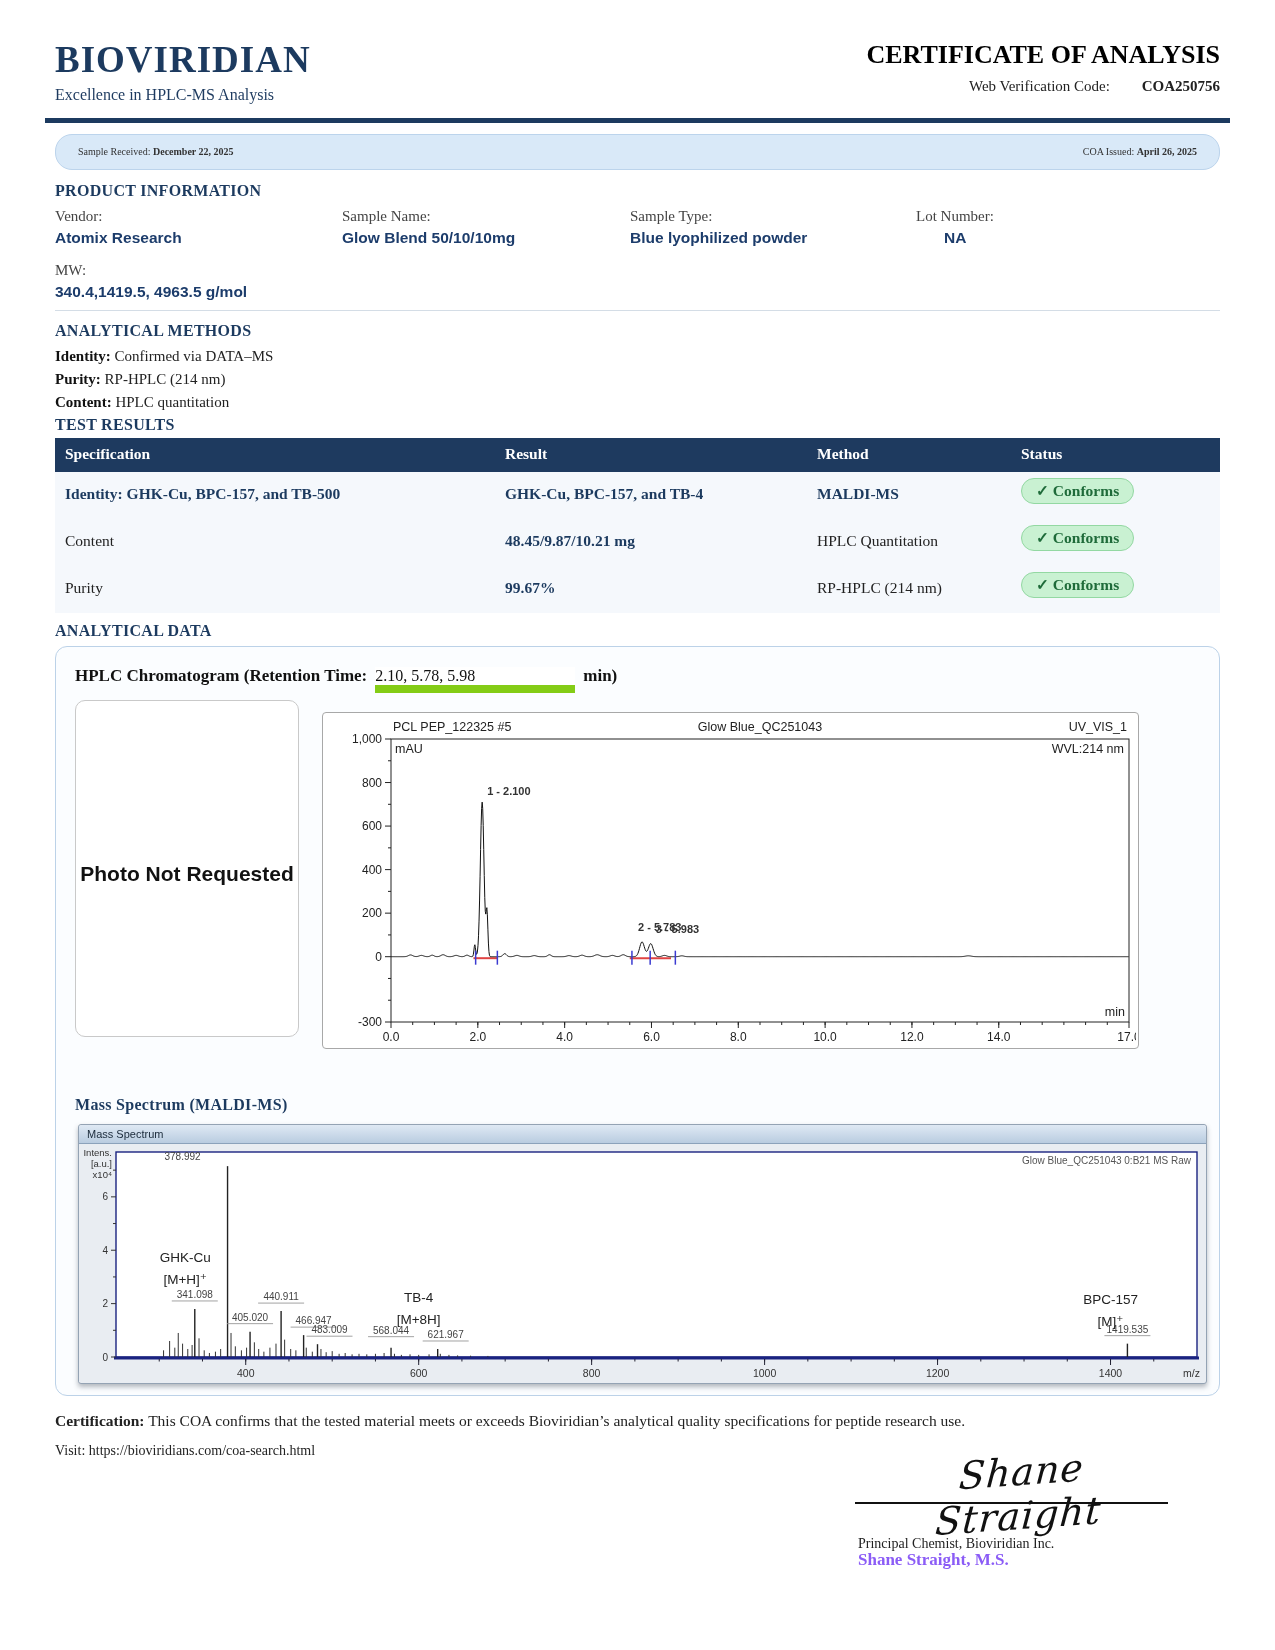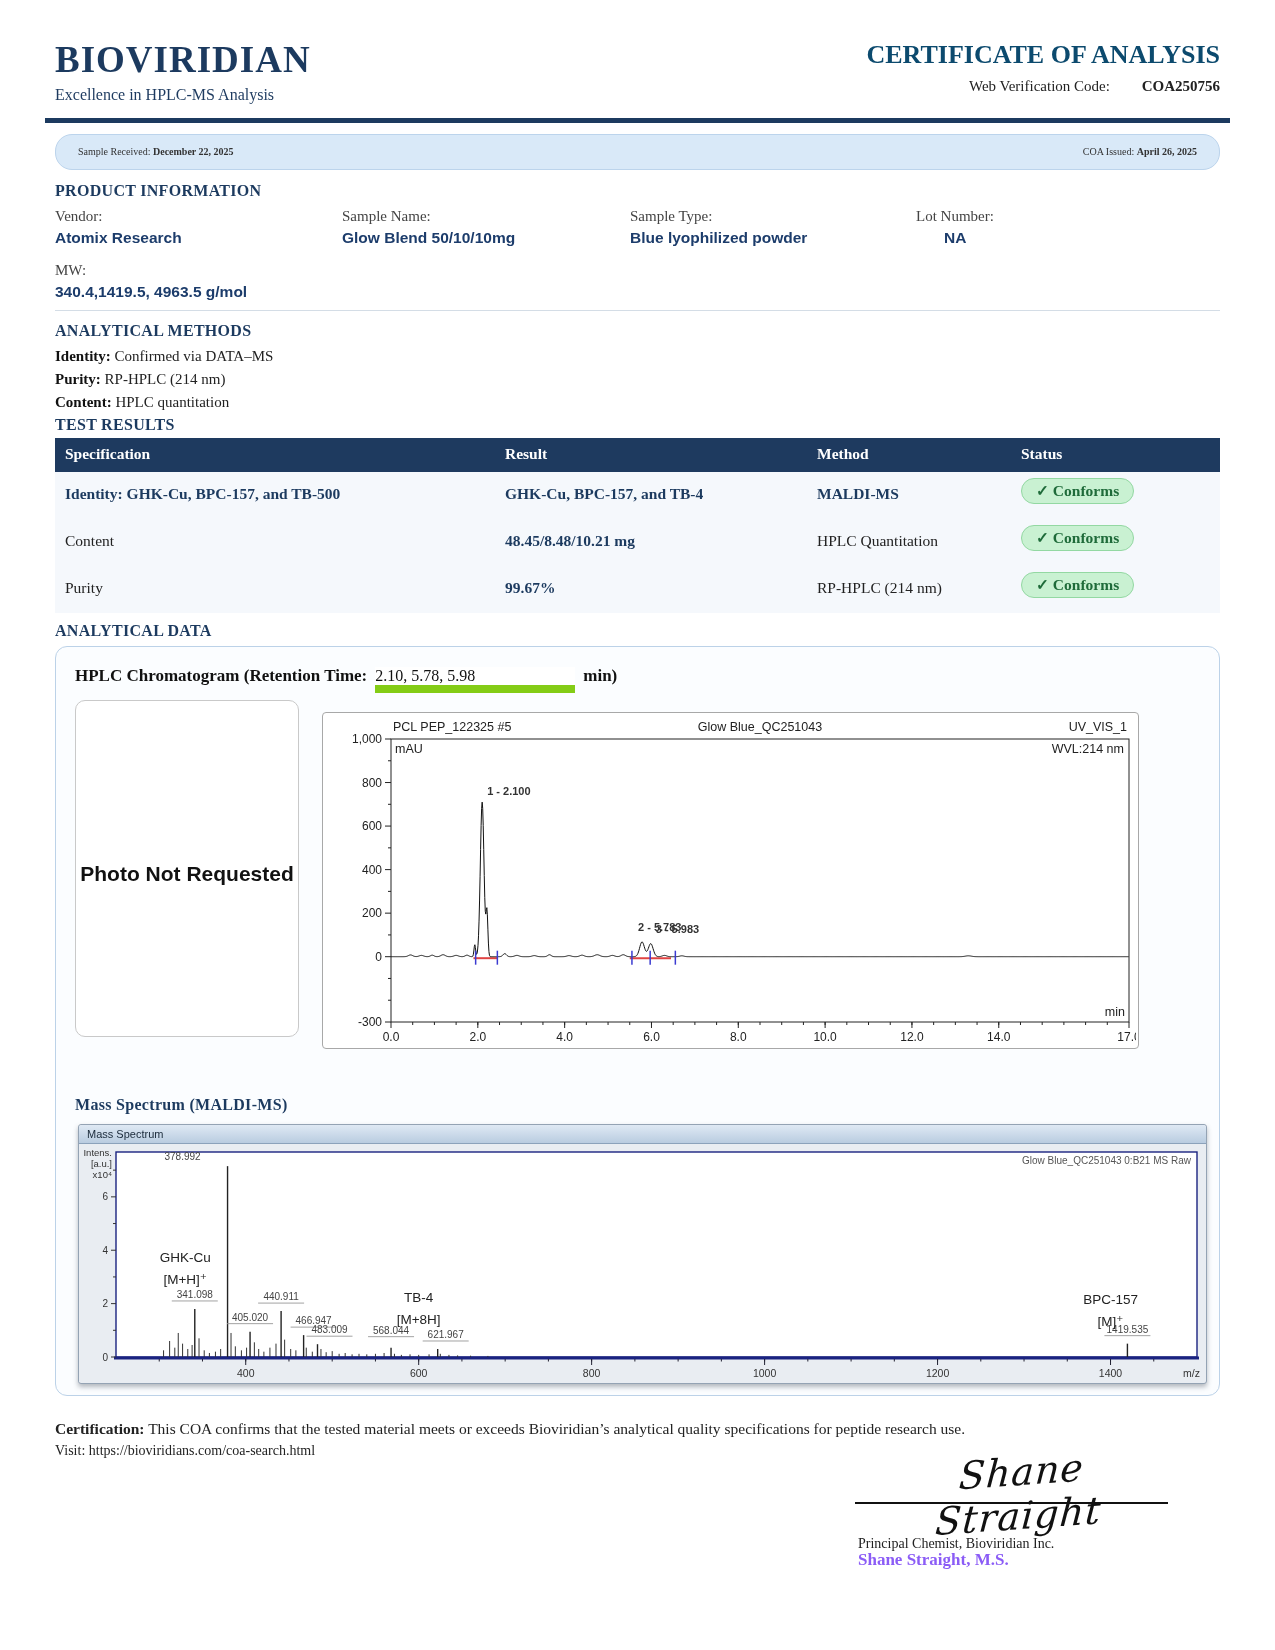--- a/index.html
+++ b/index.html
@@ -1,20 +1,20 @@
 <!DOCTYPE html>
 <html><head>
 <meta charset="utf-8">
 <style>
   html,body{margin:0;padding:0;background:#ffffff;}
   .page{position:relative;width:1275px;height:1650px;background:#fff;font-family:"Liberation Serif",serif;color:#222;overflow:hidden;}
   .abs{position:absolute;}
   .brand{font-size:37px;font-weight:bold;color:#1c3a5f;letter-spacing:1px;}
   .tagline{font-size:16px;color:#1d3a5f;}
-  .coa-title{font-size:26px;font-weight:bold;color:#0c4a6e;text-align:right;}
+  .coa-title{font-size:26px;font-weight:bold;color:#000000;text-align:right;}
   .verif{font-size:15px;color:#222;text-align:right;}
   .verif b{margin-left:28px;}
   .rule{background:#1c3a5f;height:5px;}
   .banner{background:#d9e9f8;border:1px solid #bcd4ec;border-radius:17px;height:34px;line-height:34px;font-size:10px;color:#333;}
   .banner .left{position:absolute;left:22px;}
   .banner .right{position:absolute;right:22px;}
   .sect{font-size:16px;font-weight:bold;color:#1c3a5f;letter-spacing:.3px;}
   .flabel{font-size:15px;color:#444;}
   .fvalue{font-family:"Liberation Sans",sans-serif;font-size:15.5px;font-weight:bold;color:#1c3c6b;margin-top:4px;}
   .mline{font-size:15px;color:#222;}
@@ -28,21 +28,21 @@
   .bold-navy{font-weight:bold;color:#1c3a5f;}
   .pill{display:inline-block;background:#c9f1d2;border:1.5px solid #93d8a2;border-radius:15px;padding:3px 14px;font-size:14.5px;font-weight:bold;color:#1f6b3a;top:6px !important;}
   .container{border:1.5px solid #bcd2e8;border-radius:12px;background:#fbfdff;}
   .hplc-label{font-size:17px;font-weight:bold;color:#111;}
   .rt-box{display:inline-block;width:200px;border-bottom:8px solid #84cc16;background:#fff;font-weight:normal;font-size:16px;margin:0 8px;}
   .photo-box{border:1.5px solid #c9c9c9;border-radius:10px;background:#fff;}
   .photo-box span{position:absolute;top:48%;left:0;right:0;text-align:center;font-family:"Liberation Sans",sans-serif;font-size:21px;font-weight:bold;color:#111;}
   .chrom-frame{border:1px solid #a8a8a8;border-radius:4px;background:#fff;}
   .ms-panel{border:1px solid #94a3b4;background:#e9edf2;box-shadow:0 3px 5px rgba(90,100,110,.45);border-radius:3px;}
   .ms-titlebar{height:18px;background:linear-gradient(#dfe9f4,#b9cce0);border-bottom:1px solid #8ba2bb;font-family:"Liberation Sans",sans-serif;font-size:11px;color:#1a2a3a;line-height:18px;padding-left:8px;border-radius:3px 3px 0 0;}
-  .cert{font-size:15.5px;color:#222;margin-top:8px;}
+  .cert{font-size:15.5px;color:#222;}
   .visit{font-size:14px;color:#222;}
   .sig-script{font-family:"DejaVu Serif",serif;font-style:italic;font-size:38px;color:#111;transform:rotate(-4deg) skewX(-8deg);letter-spacing:1px;text-align:center;}
   .sig-line{height:2px;background:#111;}
   .sig-name{font-size:17px;font-weight:bold;color:#8b5cf6;margin-top:40px;}
   .sig-title{font-size:14px;color:#222;}
   svg text{font-family:"Liberation Sans","DejaVu Sans",sans-serif;}
 </style>
 </head>
 <body>
 
@@ -98,21 +98,21 @@
     <span class="col-sta">Status</span>
   </div>
   <div class="abs tbl-row" style="left:55px;right:55px;top:472px;">
     <span class="col-spec bold-navy">Identity:   GHK-Cu, BPC-157, and TB-500</span>
     <span class="col-res bold-navy">GHK-Cu, BPC-157, and TB-4</span>
     <span class="col-met bold-navy">MALDI-MS</span>
     <span class="col-sta pill">✓ Conforms</span>
   </div>
   <div class="abs tbl-row" style="left:55px;right:55px;top:519px;">
     <span class="col-spec">Content</span>
-    <span class="col-res bold-navy">48.45/8.48/10.21  mg</span>
+    <span class="col-res bold-navy">48.45/9.87/10.21  mg</span>
     <span class="col-met">HPLC Quantitation</span>
     <span class="col-sta pill">✓ Conforms</span>
   </div>
   <div class="abs tbl-row" style="left:55px;right:55px;top:566px;">
     <span class="col-spec">Purity</span>
     <span class="col-res bold-navy">99.67%</span>
     <span class="col-met">RP-HPLC (214 nm)</span>
     <span class="col-sta pill">✓ Conforms</span>
   </div>
 

